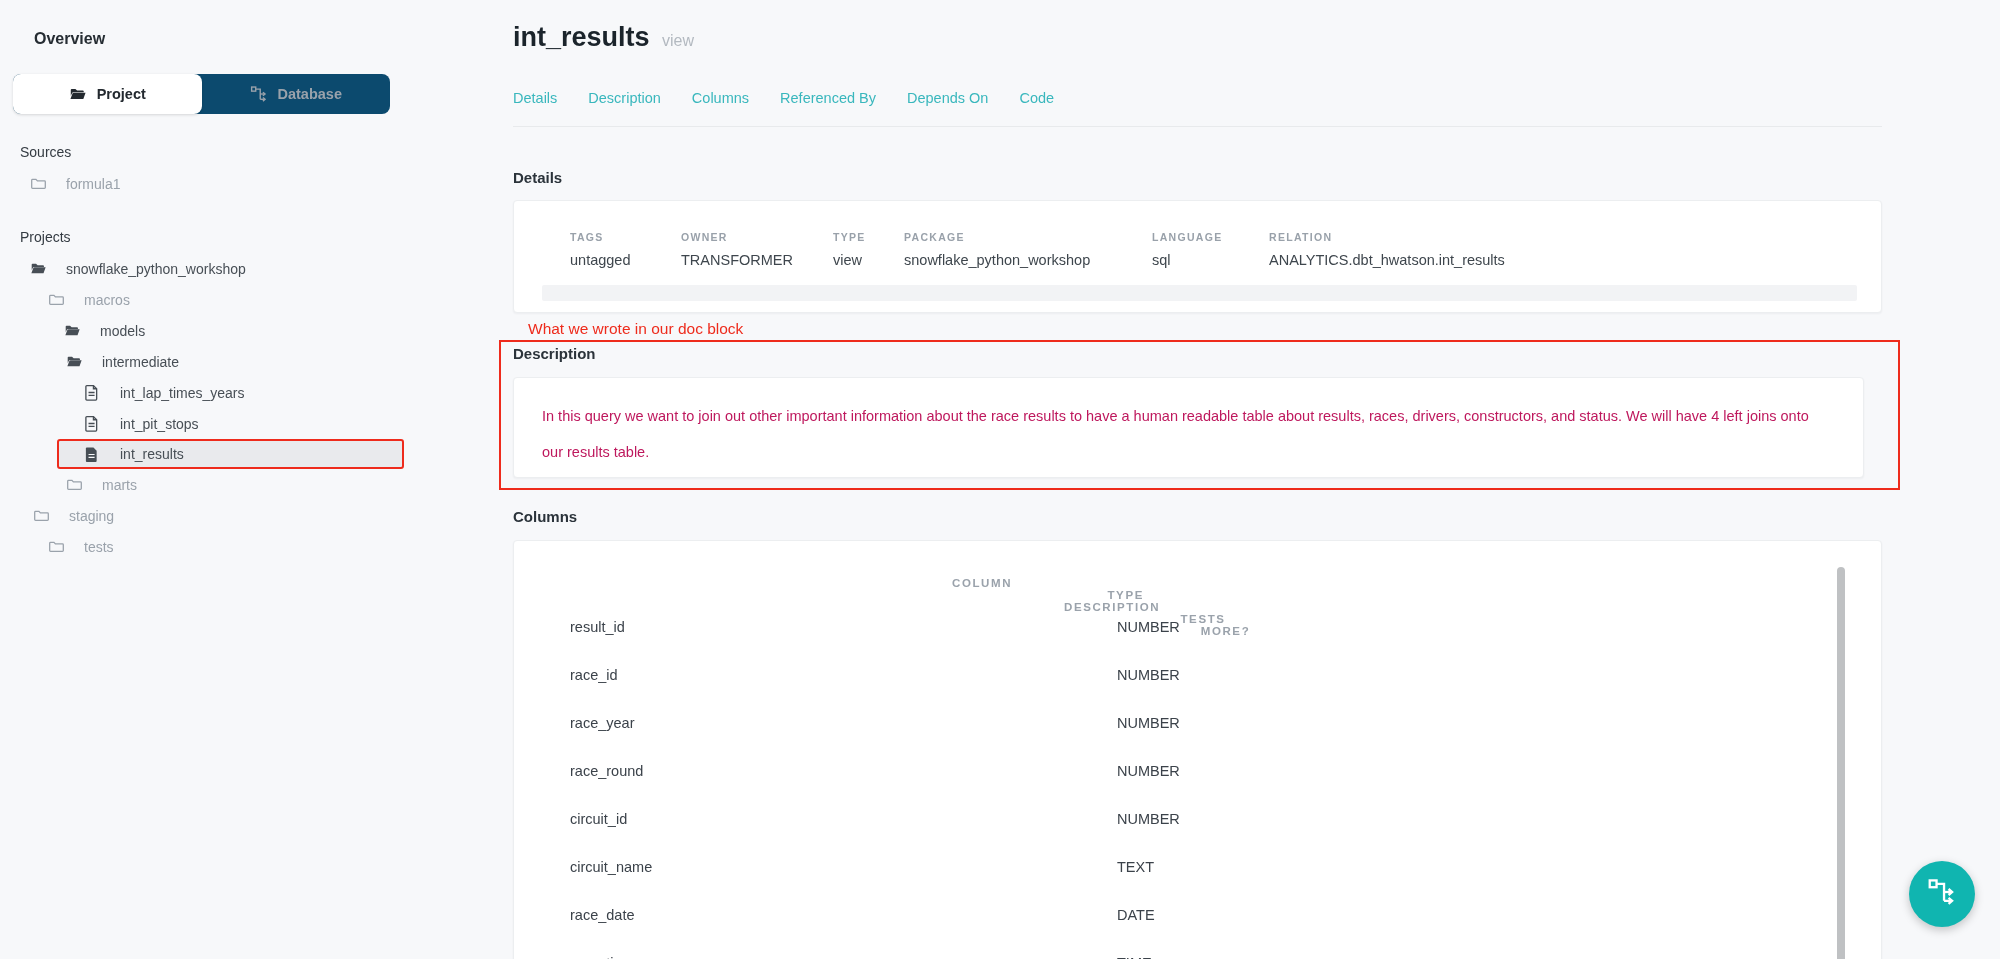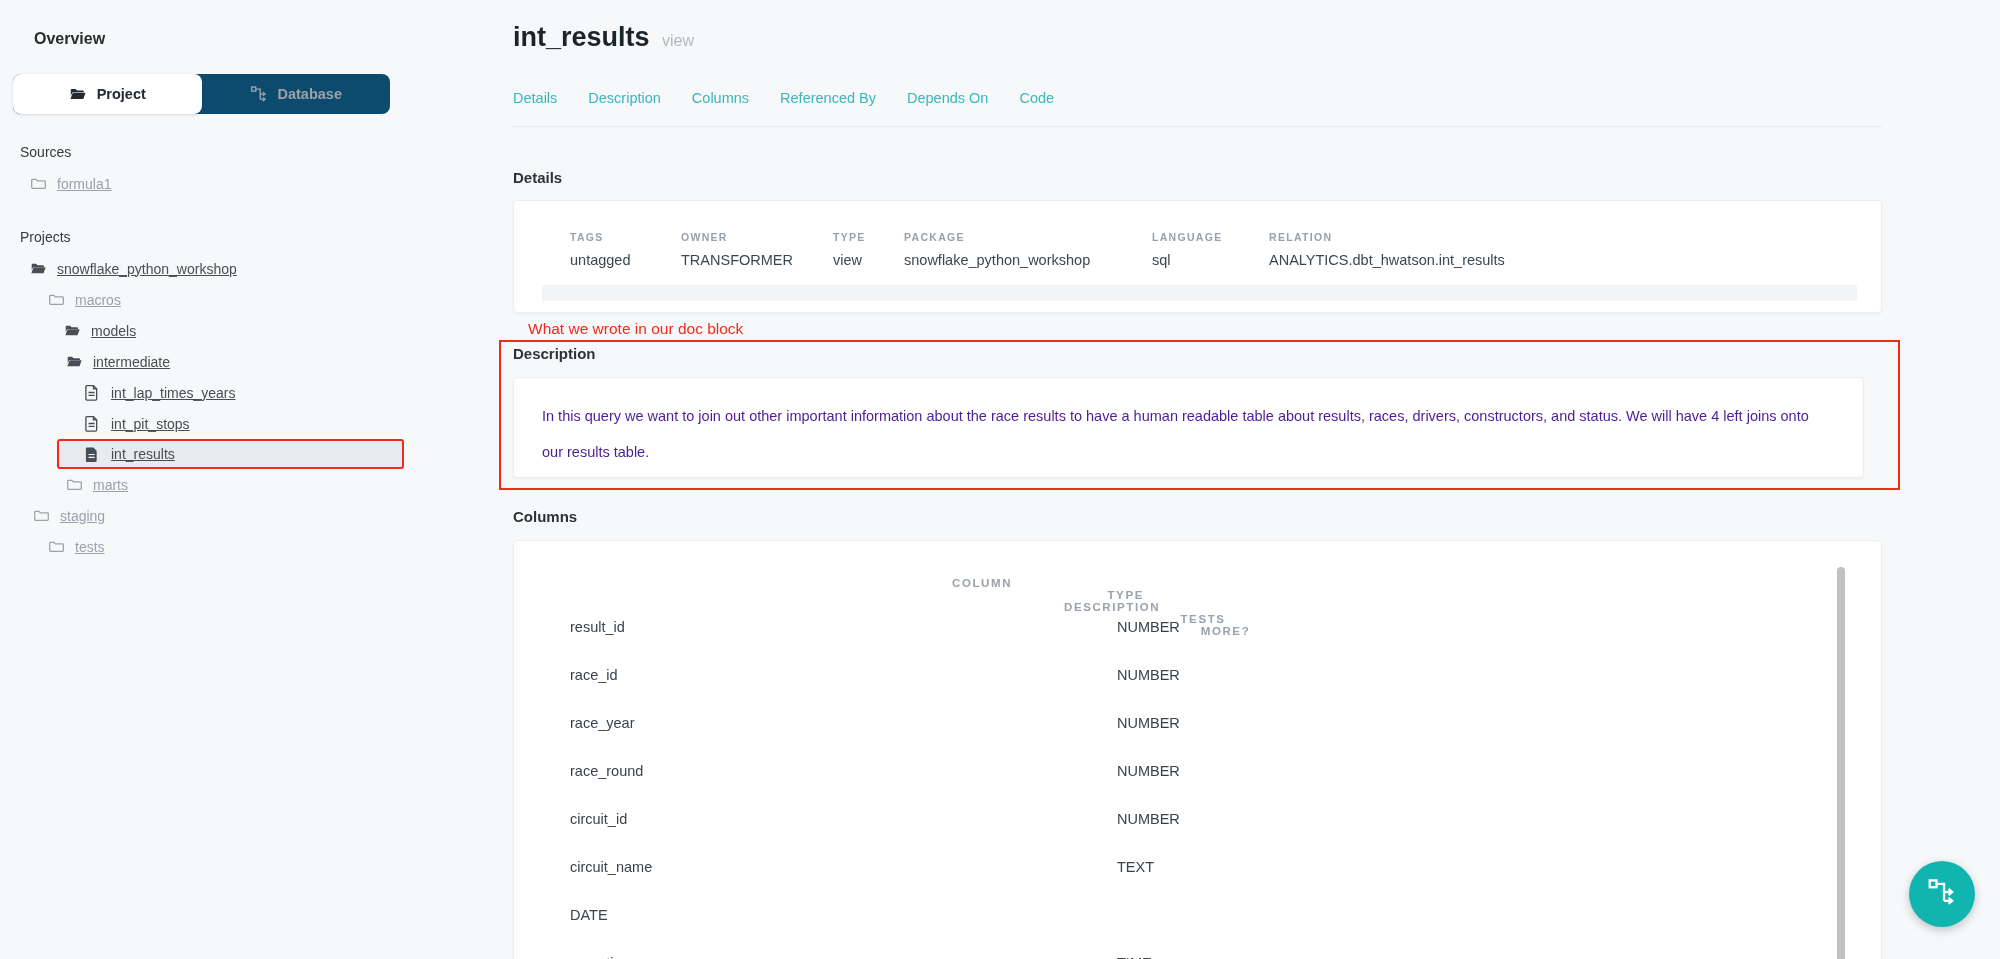--- a/index.html
+++ b/index.html
@@ -10,22 +10,22 @@
   .sidebar{position:absolute;left:0;top:0;width:512px;height:100%;}
   .overview{margin:30px 0 0 34px;font-size:16px;font-weight:bold;color:#262d33;}
   .switcher{margin:26px 0 0 13px;width:377px;height:40px;background:#0c4a6e;
             border-radius:8px;display:flex;cursor:pointer;}
   .switch-tab{flex:1;display:flex;align-items:center;justify-content:center;gap:10px;
               font-size:14.5px;font-weight:bold;color:#9aa2ab;border-radius:8px;}
   .switch-tab.active{background:#ffffff;color:#23292f;box-shadow:0 1px 3px rgba(0,0,0,.14);}
   .switch-tab .ico{display:flex;width:18px;height:18px;}
   .side-header{margin:30px 0 0 20px;font-size:14px;font-weight:normal;color:#343b42;}
   .side-list{margin-top:8px;}
-  .tree-item{height:31px;display:flex;align-items:center;gap:10px;font-size:14px;
-             color:#474e55;cursor:pointer;box-sizing:border-box;text-decoration:underline;}
+  .tree-item{height:31px;display:flex;align-items:center;gap:19px;font-size:14px;
+             color:#474e55;cursor:pointer;box-sizing:border-box;}
   .tree-item .ico{display:flex;width:17px;height:17px;flex:0 0 auto;}
   .tree-item.muted{color:#9aa2ab;}
   .tree-item.selected{margin-left:57px;width:347px;padding-left:25px;height:30px;
                       background:#e9eaed;border:2px solid #ee2b1c;border-radius:3px;}
 
   
   .main{position:absolute;left:513px;top:0;width:1369px;}
   .title-row{margin-top:20px;line-height:34px;}
   .page-title{font-size:27px;font-weight:bold;color:#1b242b;}
   .page-title-tag{font-size:16px;color:#b3b9c0;margin-left:8px;}
@@ -40,21 +40,21 @@
   .fields{display:flex;}
   .field-label{font-size:10.5px;font-weight:bold;letter-spacing:1.3px;color:#99a1aa;}
   .field-value{margin-top:9px;font-size:14.5px;color:#3e464d;}
   .f0{width:111px}.f1{width:152px}.f2{width:71px}.f3{width:248px}.f4{width:117px}.f5{flex:1}
   .details-strip{position:absolute;left:28px;right:24px;bottom:11px;height:16px;
                  background:#f2f3f5;border-radius:2px;}
   .annotation{margin:7px 0 0 -30px;font-size:15.5px;color:#ee2b1c;height:18px;}
   .red-box{margin:2px -18px 0 -14px;border:2px solid #ee2b1c;
            padding:3px 16px 10px 12px;}
   .desc-card{margin-top:15px;height:101px;padding:20px 40px 0 28px;margin-right:18px;
-             font-size:14.5px;color:#4c1d95;line-height:36px;}
+             font-size:14.5px;color:#be185d;line-height:36px;}
   .mt-columns{margin-top:18px;}
   .columns-card{margin-top:15px;height:480px;padding:36px 0 0 56px;position:relative;}
   .thead,.trow{display:flex;align-items:center;}
   .thead{height:16px;flex-direction:column;}
   .th{font-size:11.5px;font-weight:bold;letter-spacing:1.6px;color:#9aa2ab;}
   .rows{margin-top:10px;}
   .trow{height:48px;font-size:14.5px;color:#3b424a;cursor:pointer;}
   .c0{width:547px}.c1{width:236px}.c2{width:323px}.c3{width:90px}.c4{flex:1}
   .cols-scrollbar{position:absolute;top:26px;bottom:10px;right:36px;width:8px;
                   background:#bfc1c3;border-radius:4px;cursor:pointer;}
@@ -298,20 +298,21 @@
           <div class="c4"></div>
         </div>
         <div class="trow">
           <div class="c0">circuit_name</div>
           <div class="c1">TEXT</div>
           <div class="c2"></div>
           <div class="c3"></div>
           <div class="c4"></div>
         </div>
         <div class="trow">
+          <div class="c0">race_date</div>
           <div class="c1">DATE</div>
           <div class="c2"></div>
           <div class="c3"></div>
           <div class="c4"></div>
         </div>
         <div class="trow">
           <div class="c0">race_time</div>
           <div class="c1">TIME</div>
           <div class="c2"></div>
           <div class="c3"></div>

